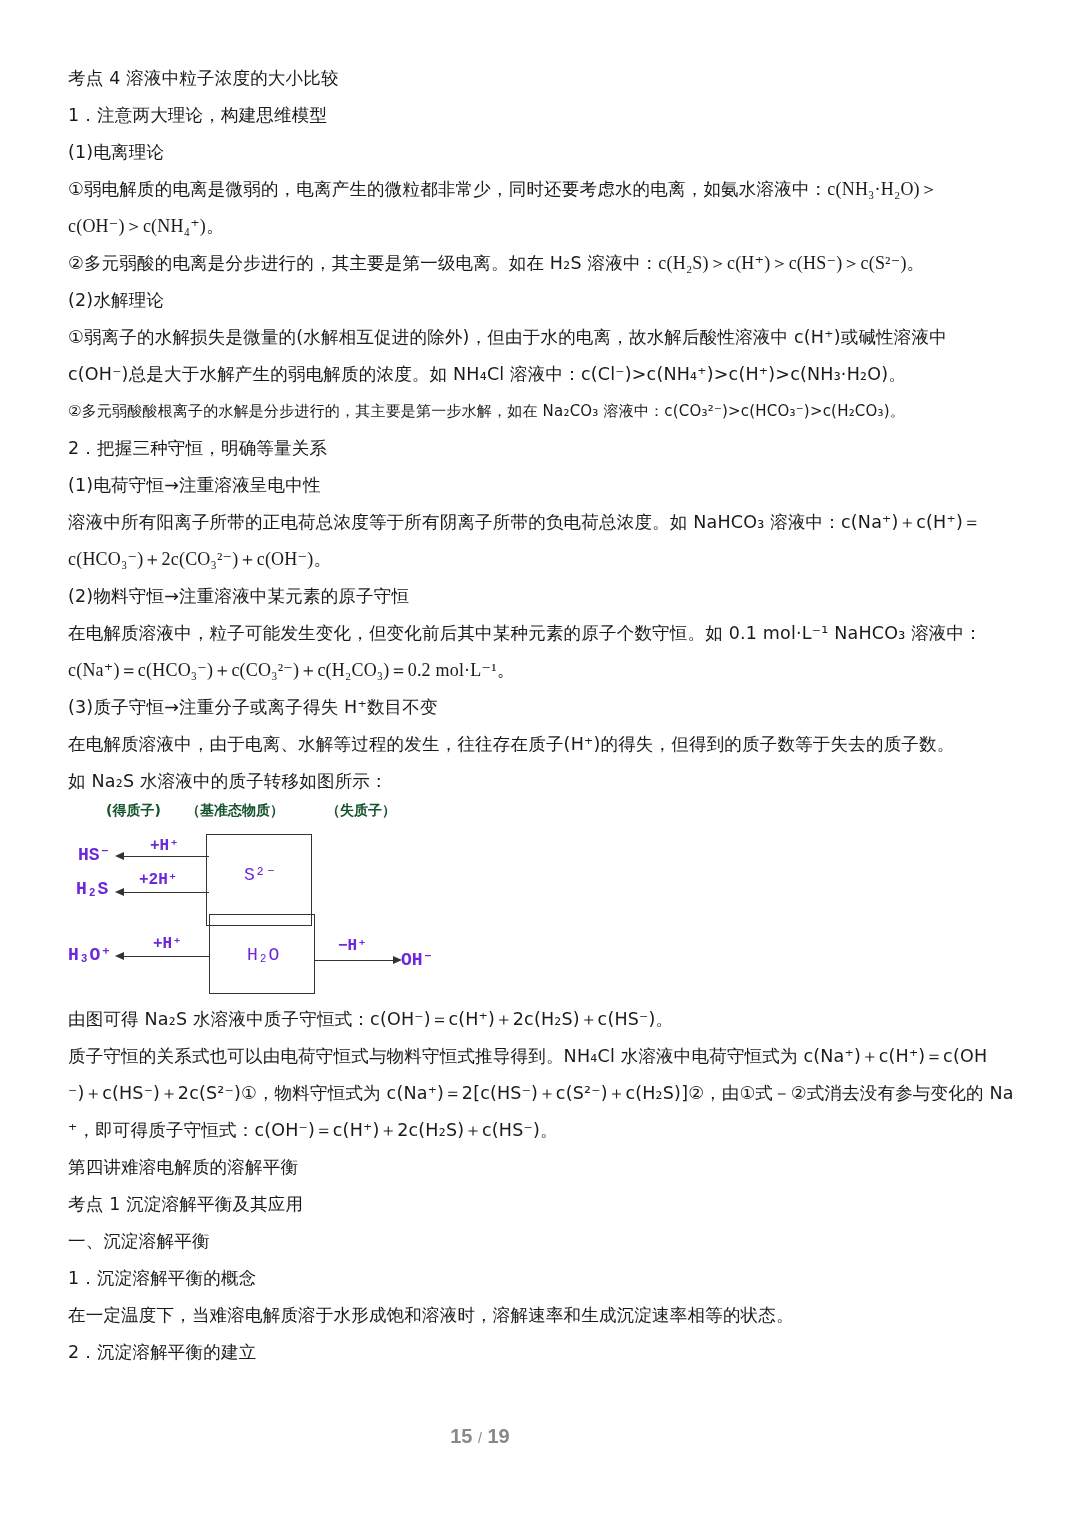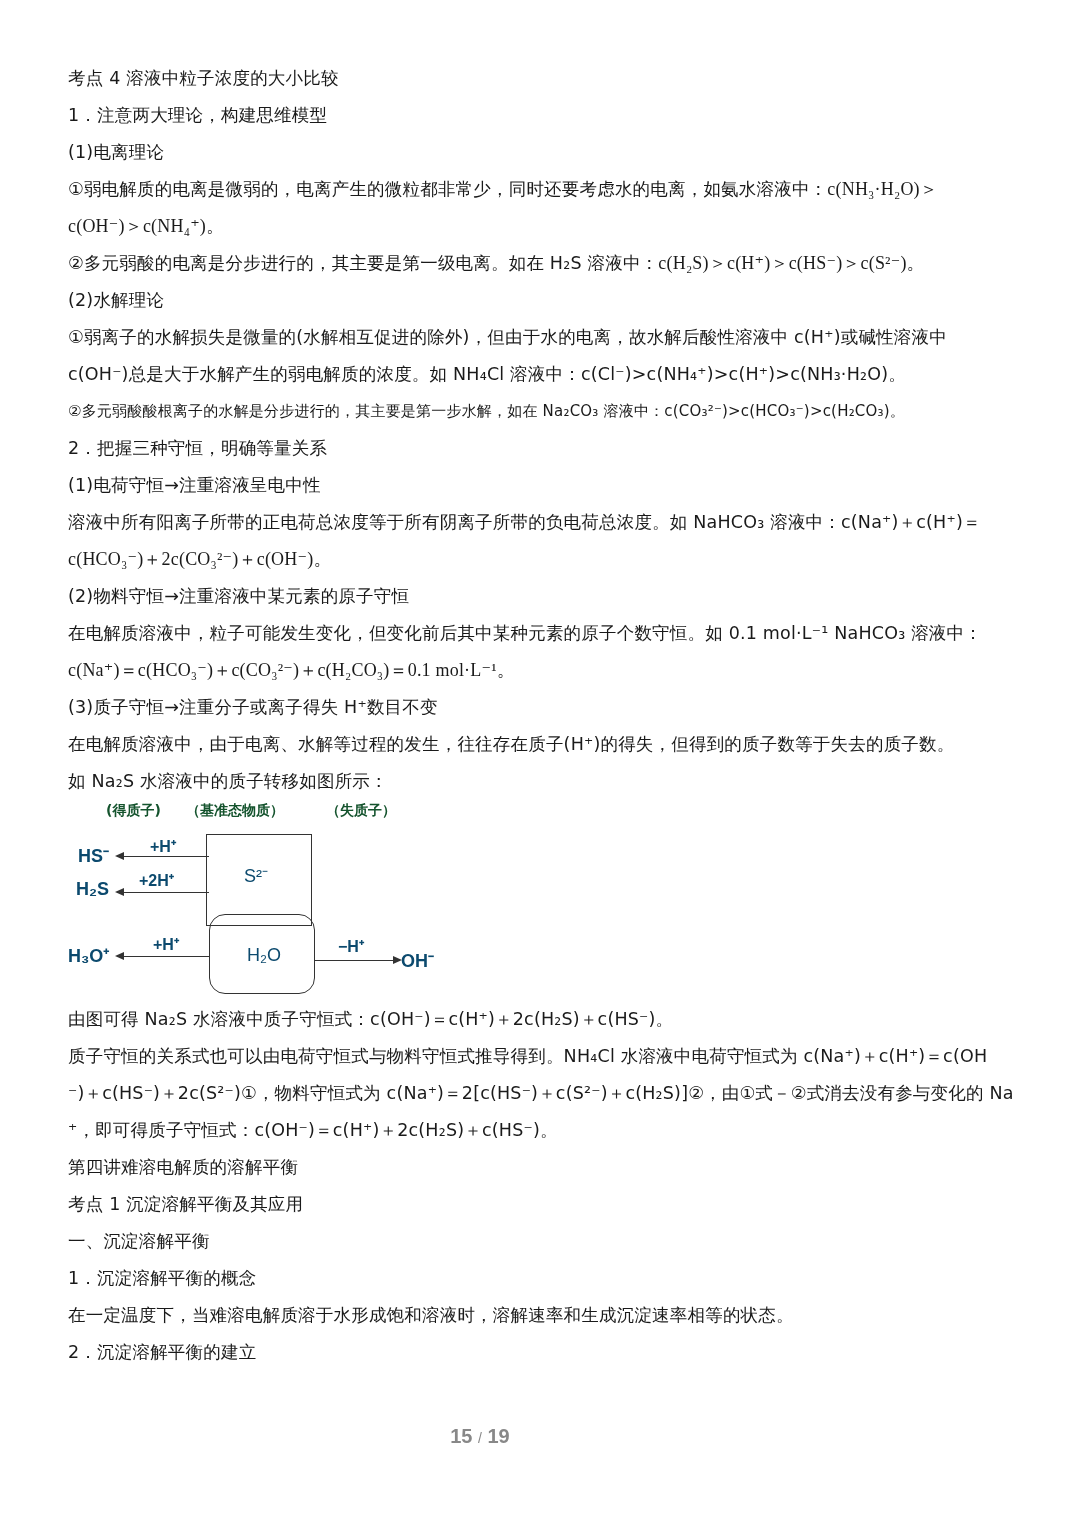--- a/index.html
+++ b/index.html
@@ -1,21 +1,21 @@
 <!DOCTYPE html>
 <html><head>
 <meta charset="utf-8">
 <style>
   html,body{margin:0;padding:0;background:#ffffff;}
   body{width:1080px;height:1523px;position:relative;overflow:hidden;
        font-family:"DejaVu Sans","Liberation Sans",sans-serif;color:#1a1a1a;}
   .line{position:absolute;left:68px;font-size:17.5px;line-height:24px;white-space:nowrap;letter-spacing:0.2px;}
   .f{font-family:"Liberation Serif","DejaVu Serif",serif;font-size:18px;}
   .diagram{position:absolute;left:68px;top:798px;width:380px;height:190px;}
-  .dlabel{position:absolute;font-family:Liberation Sans, sans-serif;font-weight:bold;font-size:18px;color:#0c4a6e;white-space:nowrap;}
+  .dlabel{position:absolute;font-family:Liberation Mono, monospace;font-weight:bold;font-size:18px;color:#6d28d9;white-space:nowrap;}
   .dhead{position:absolute;font-weight:bold;font-size:14px;color:#14532d;white-space:nowrap;}
   .box{position:absolute;border:1.5px solid #333;box-sizing:border-box;}
   .arrow{position:absolute;height:0;border-top:1.5px solid #333;}
   .arrow.left::before{content:"";position:absolute;left:-2px;top:-5.5px;border-right:9px solid #333;border-top:4.5px solid transparent;border-bottom:4.5px solid transparent;}
   .arrow.right::after{content:"";position:absolute;right:-2px;top:-5.5px;border-left:9px solid #333;border-top:4.5px solid transparent;border-bottom:4.5px solid transparent;}
   .pager{position:absolute;left:0;width:960px;top:1425px;text-align:center;color:#888;font-family:"Liberation Sans",sans-serif;font-weight:bold;font-size:20px;}
   .pager .sep{font-size:14px;font-weight:normal;}
 </style>
 </head>
 <body>
@@ -35,34 +35,34 @@
   <div class="line" style="top:288px">(2)水解理论</div>
   <div class="line" style="top:325px">①弱离子的水解损失是微量的(水解相互促进的除外)，但由于水的电离，故水解后酸性溶液中 c(H⁺)或碱性溶液中</div>
   <div class="line" style="top:362px">c(OH⁻)总是大于水解产生的弱电解质的浓度。如 NH₄Cl 溶液中：c(Cl⁻)&gt;c(NH₄⁺)&gt;c(H⁺)&gt;c(NH₃·H₂O)。</div>
   <div class="line" style="top:399px;font-size:15px;">②多元弱酸酸根离子的水解是分步进行的，其主要是第一步水解，如在 Na₂CO₃ 溶液中：c(CO₃²⁻)&gt;c(HCO₃⁻)&gt;c(H₂CO₃)。</div>
   <div class="line" style="top:436px">2．把握三种守恒，明确等量关系</div>
   <div class="line" style="top:473px">(1)电荷守恒→注重溶液呈电中性</div>
   <div class="line" style="top:510px">溶液中所有阳离子所带的正电荷总浓度等于所有阴离子所带的负电荷总浓度。如 NaHCO₃ 溶液中：c(Na⁺)＋c(H⁺)＝</div>
   <div class="line f" style="top:547px">c(HCO₃⁻)＋2c(CO₃²⁻)＋c(OH⁻)。</div>
   <div class="line" style="top:584px">(2)物料守恒→注重溶液中某元素的原子守恒</div>
   <div class="line" style="top:621px">在电解质溶液中，粒子可能发生变化，但变化前后其中某种元素的原子个数守恒。如 0.1 mol·L⁻¹ NaHCO₃ 溶液中：</div>
-  <div class="line f" style="top:658px">c(Na⁺)＝c(HCO₃⁻)＋c(CO₃²⁻)＋c(H₂CO₃)＝0.1 mol·L⁻¹。</div>
+  <div class="line f" style="top:658px">c(Na⁺)＝c(HCO₃⁻)＋c(CO₃²⁻)＋c(H₂CO₃)＝0.2 mol·L⁻¹。</div>
   <div class="line" style="top:695px">(3)质子守恒→注重分子或离子得失 H⁺数目不变</div>
   <div class="line" style="top:732px">在电解质溶液中，由于电离、水解等过程的发生，往往存在质子(H⁺)的得失，但得到的质子数等于失去的质子数。</div>
   <div class="line" style="top:769px">如 Na₂S 水溶液中的质子转移如图所示：</div>
 
   <div class="diagram">
     <div class="dhead" style="left:38px;top:4px">(得质子)</div>
     <div class="dhead" style="left:118px;top:4px">（基准态物质）</div>
     <div class="dhead" style="left:258px;top:4px">（失质子）</div>
 
     <div class="box" style="left:138px;top:36px;width:106px;height:92px;">
       <div class="dlabel" style="left:37px;top:28px;font-weight:normal;">S²⁻</div>
     </div>
-    <div class="box" style="left:141px;top:116px;width:106px;height:80px;border-radius:16px;">
+    <div class="box" style="left:141px;top:116px;width:106px;height:80px;">
       <div class="dlabel" style="left:37px;top:30px;font-weight:normal;">H₂O</div>
     </div>
 
     <div class="dlabel" style="left:10px;top:45px">HS⁻</div>
     <div class="dlabel" style="left:82px;top:37px;font-size:16px">+H⁺</div>
     <div class="arrow left" style="left:49px;top:58px;width:92px"></div>
 
     <div class="dlabel" style="left:8px;top:81px">H₂S</div>
     <div class="dlabel" style="left:71px;top:71px;font-size:16px">+2H⁺</div>
     <div class="arrow left" style="left:49px;top:94px;width:92px"></div>

